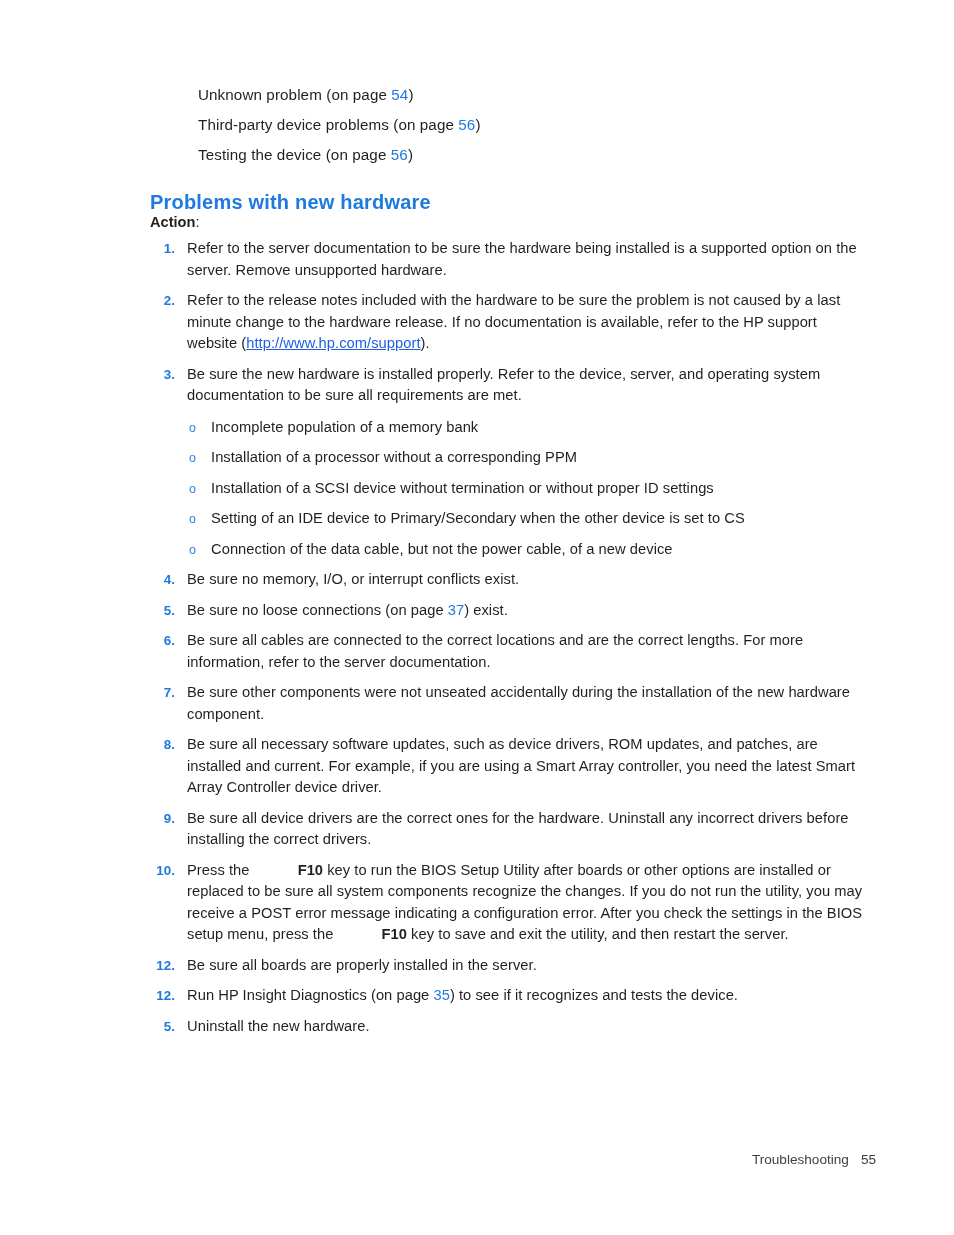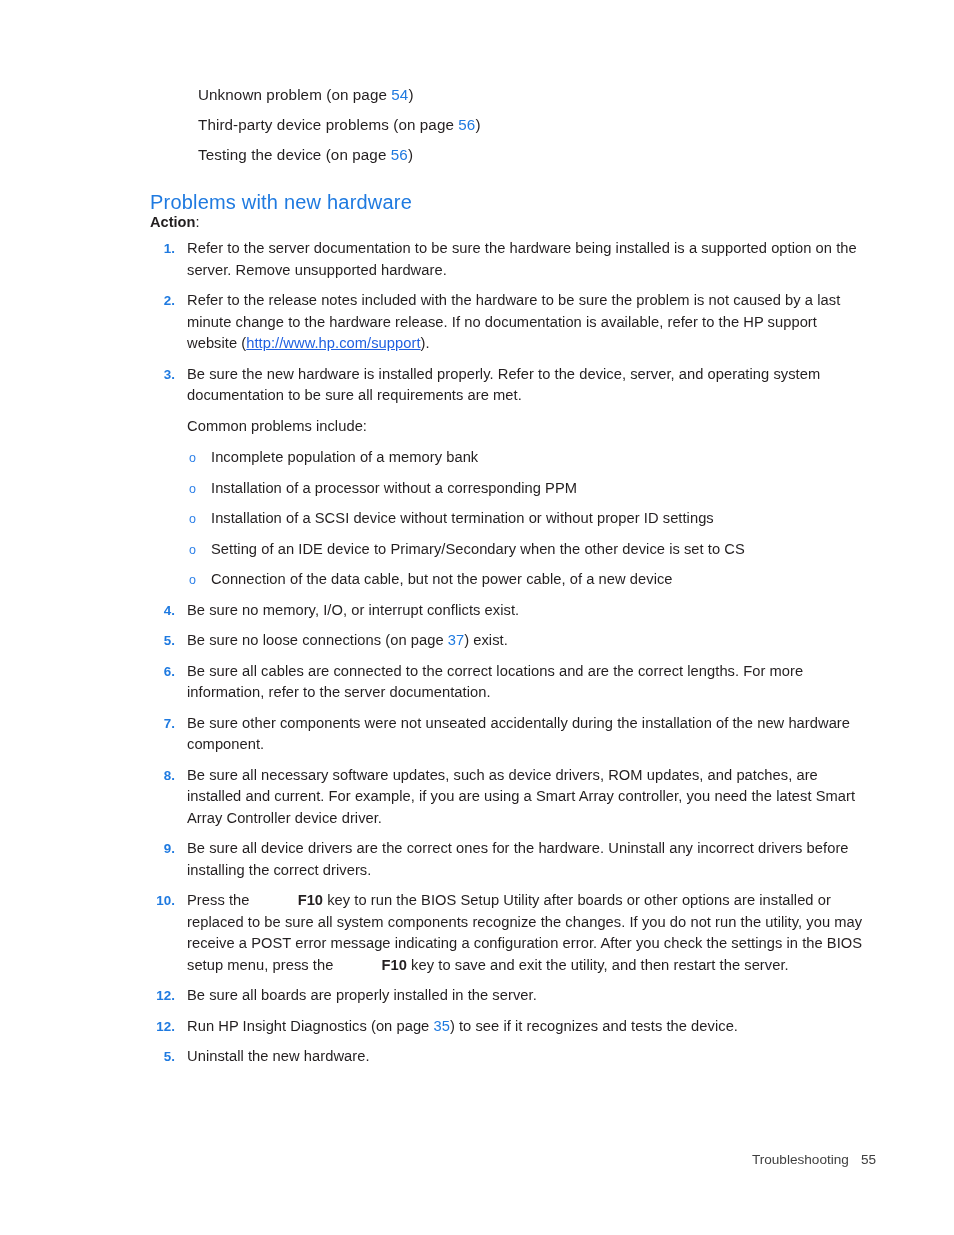--- a/index.html
+++ b/index.html
@@ -43,21 +43,21 @@
   }
 
   
   .section-heading {
     position: absolute;
     left: 150px;
     top: 176px;
     font-size: 20px;
     line-height: 26px;
     color: #1f7ae0;
-    font-weight: 400;
+    font-weight: 700;
     letter-spacing: 0.2px;
   }
 
   
   .action-label {
     position: absolute;
     left: 150px;
     top: 212px;
     font-size: 14.6px;
     line-height: 20px;
@@ -185,21 +185,20 @@
     </li>
 
     <li class="step">
       <span class="step-num">2.</span>
       <span class="step-body"><span>Refer to the release notes included with the hardware to be sure the problem is not caused by a last minute change to the hardware release. If no documentation is available, refer to the HP support website (</span><span class="weblink">http://www.hp.com/support</span><span>).</span></span>
     </li>
 
     <li class="step">
       <span class="step-num">3.</span>
       <span class="step-body">Be sure the new hardware is installed properly. Refer to the device, server, and operating system documentation to be sure all requirements are met.</span>
-      <span class="step-extra">Common problems include:</span>
       <ul class="sublist" style="list-style:none; margin-left:0; padding-left:0;">
         <li class="subitem">
           <span class="subitem-marker">o</span>
           <span>Incomplete population of a memory bank</span>
         </li>
         <li class="subitem">
           <span class="subitem-marker">o</span>
           <span>Installation of a processor without a corresponding PPM</span>
         </li>
         <li class="subitem">

